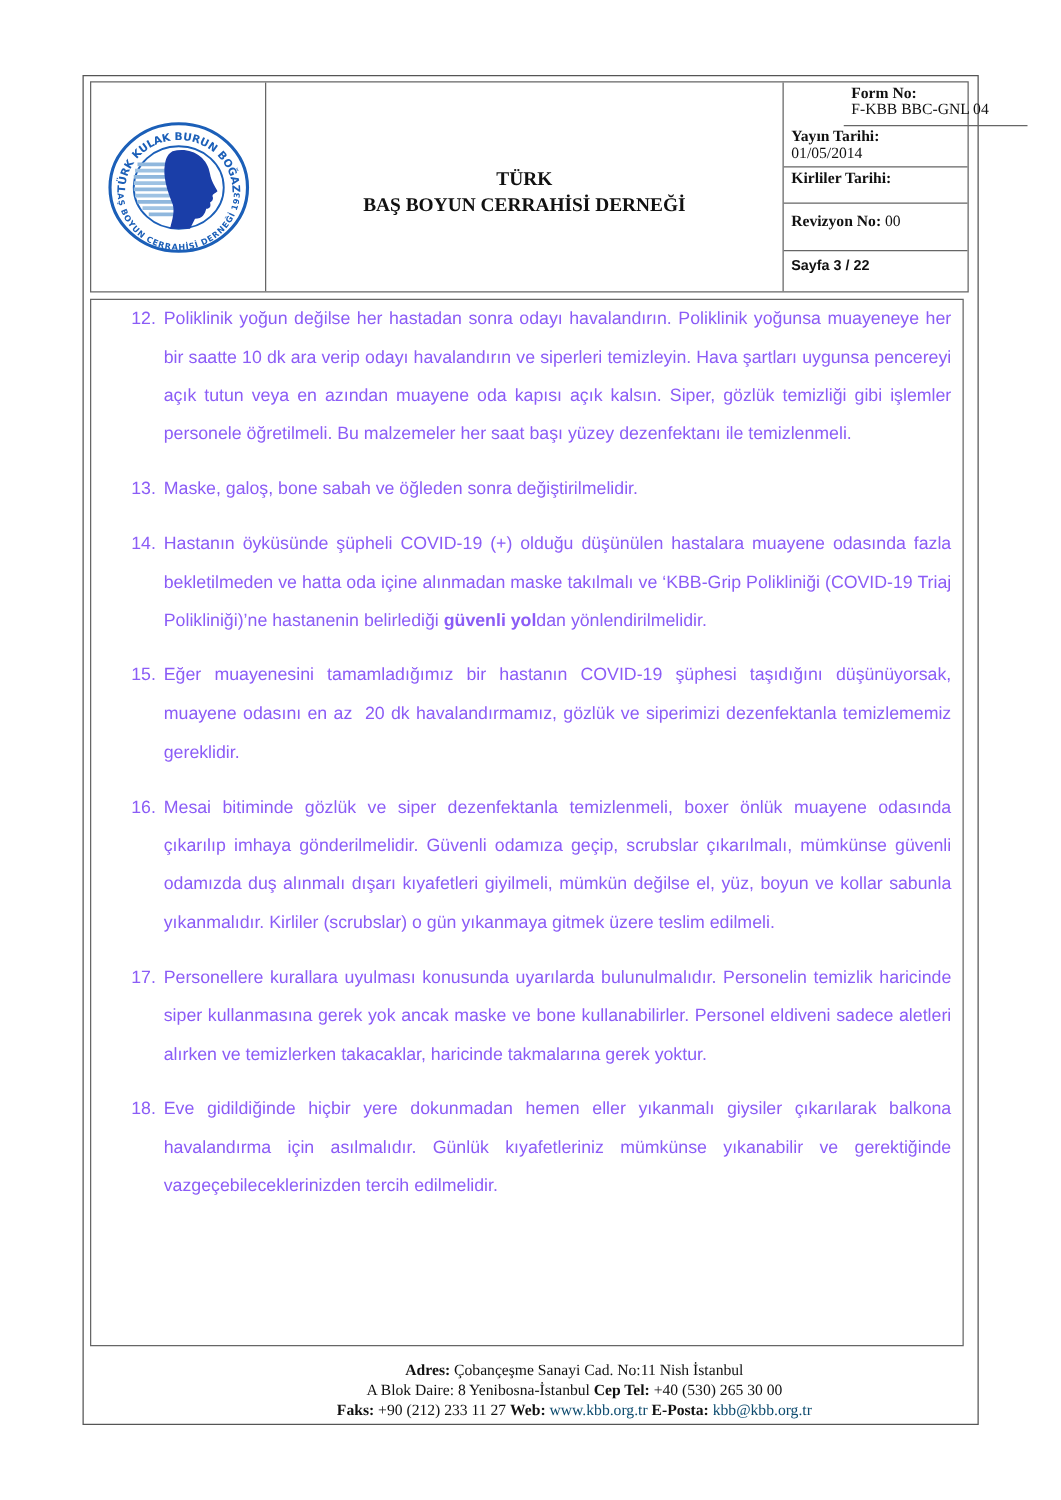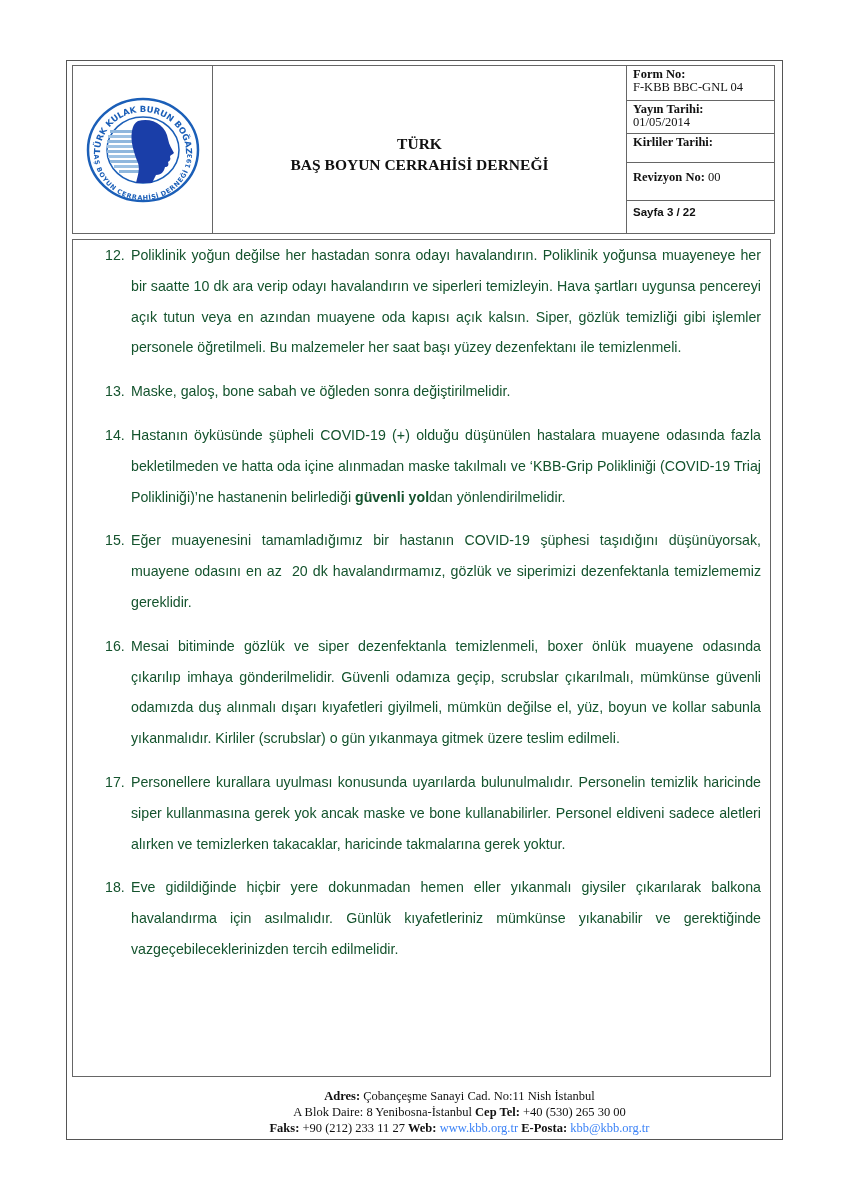--- a/index.html
+++ b/index.html
@@ -32,30 +32,30 @@
   .meta-row.last { border-bottom:none; }
   .meta-label { font-weight:bold; }
   .sayfa { font-family:"Liberation Sans", sans-serif; font-weight:bold; font-size:11.5px; }
   .body-box {
     position:absolute; left:72px; top:239px; width:699px; height:838px;
     border:1px solid #666; box-sizing:border-box;
   }
   .items {
     position:absolute; left:32px; top:0; width:656px;
     font-family:"Liberation Sans", sans-serif; font-size:14.2px; line-height:30.8px;
-    color:#14532d;
+    color:#8b5cf6;
   }
   .item { position:relative; padding-left:26px; text-align:justify; margin-bottom:13px; }
   .item-num { position:absolute; left:0; top:0; }
   .footer {
     position:absolute; left:66px; top:1088px; width:787px; text-align:center;
     font-family:"Liberation Serif", serif; font-size:12.5px; line-height:16px; color:#111;
   }
   .footer b { font-weight:bold; }
-  .link { color:#3b82f6; }
+  .link { color:#0c4a6e; }
 </style>
 </head>
 <body>
 
 <div class="outer-frame"></div>
 
 <div class="header-table">
   <div class="logo-cell">
     <svg width="114" height="106" viewBox="0 0 114 106">
       <defs>
@@ -84,21 +84,21 @@
       </text>
     </svg>
   </div>
 
   <div class="title-cell">
     <div>TÜRK</div>
     <div>BAŞ BOYUN CERRAHİSİ DERNEĞİ</div>
   </div>
 
   <div class="meta-cell">
-    <div class="meta-row" style="top:0;height:35px;padding-top:2px;">
+    <div class="meta-row" style="top:0;height:35px;padding-top:2px;margin-left:48px;">
       <div class="meta-label">Form No:</div>
       <div>F-KBB BBC-GNL 04</div>
     </div>
     <div class="meta-row" style="top:35px;height:33px;padding-top:2px;">
       <div class="meta-label">Yayın Tarihi:</div>
       <div>01/05/2014</div>
     </div>
     <div class="meta-row" style="top:68px;height:29px;padding-top:2px;">
       <div class="meta-label">Kirliler Tarihi:</div>
       <div></div>

